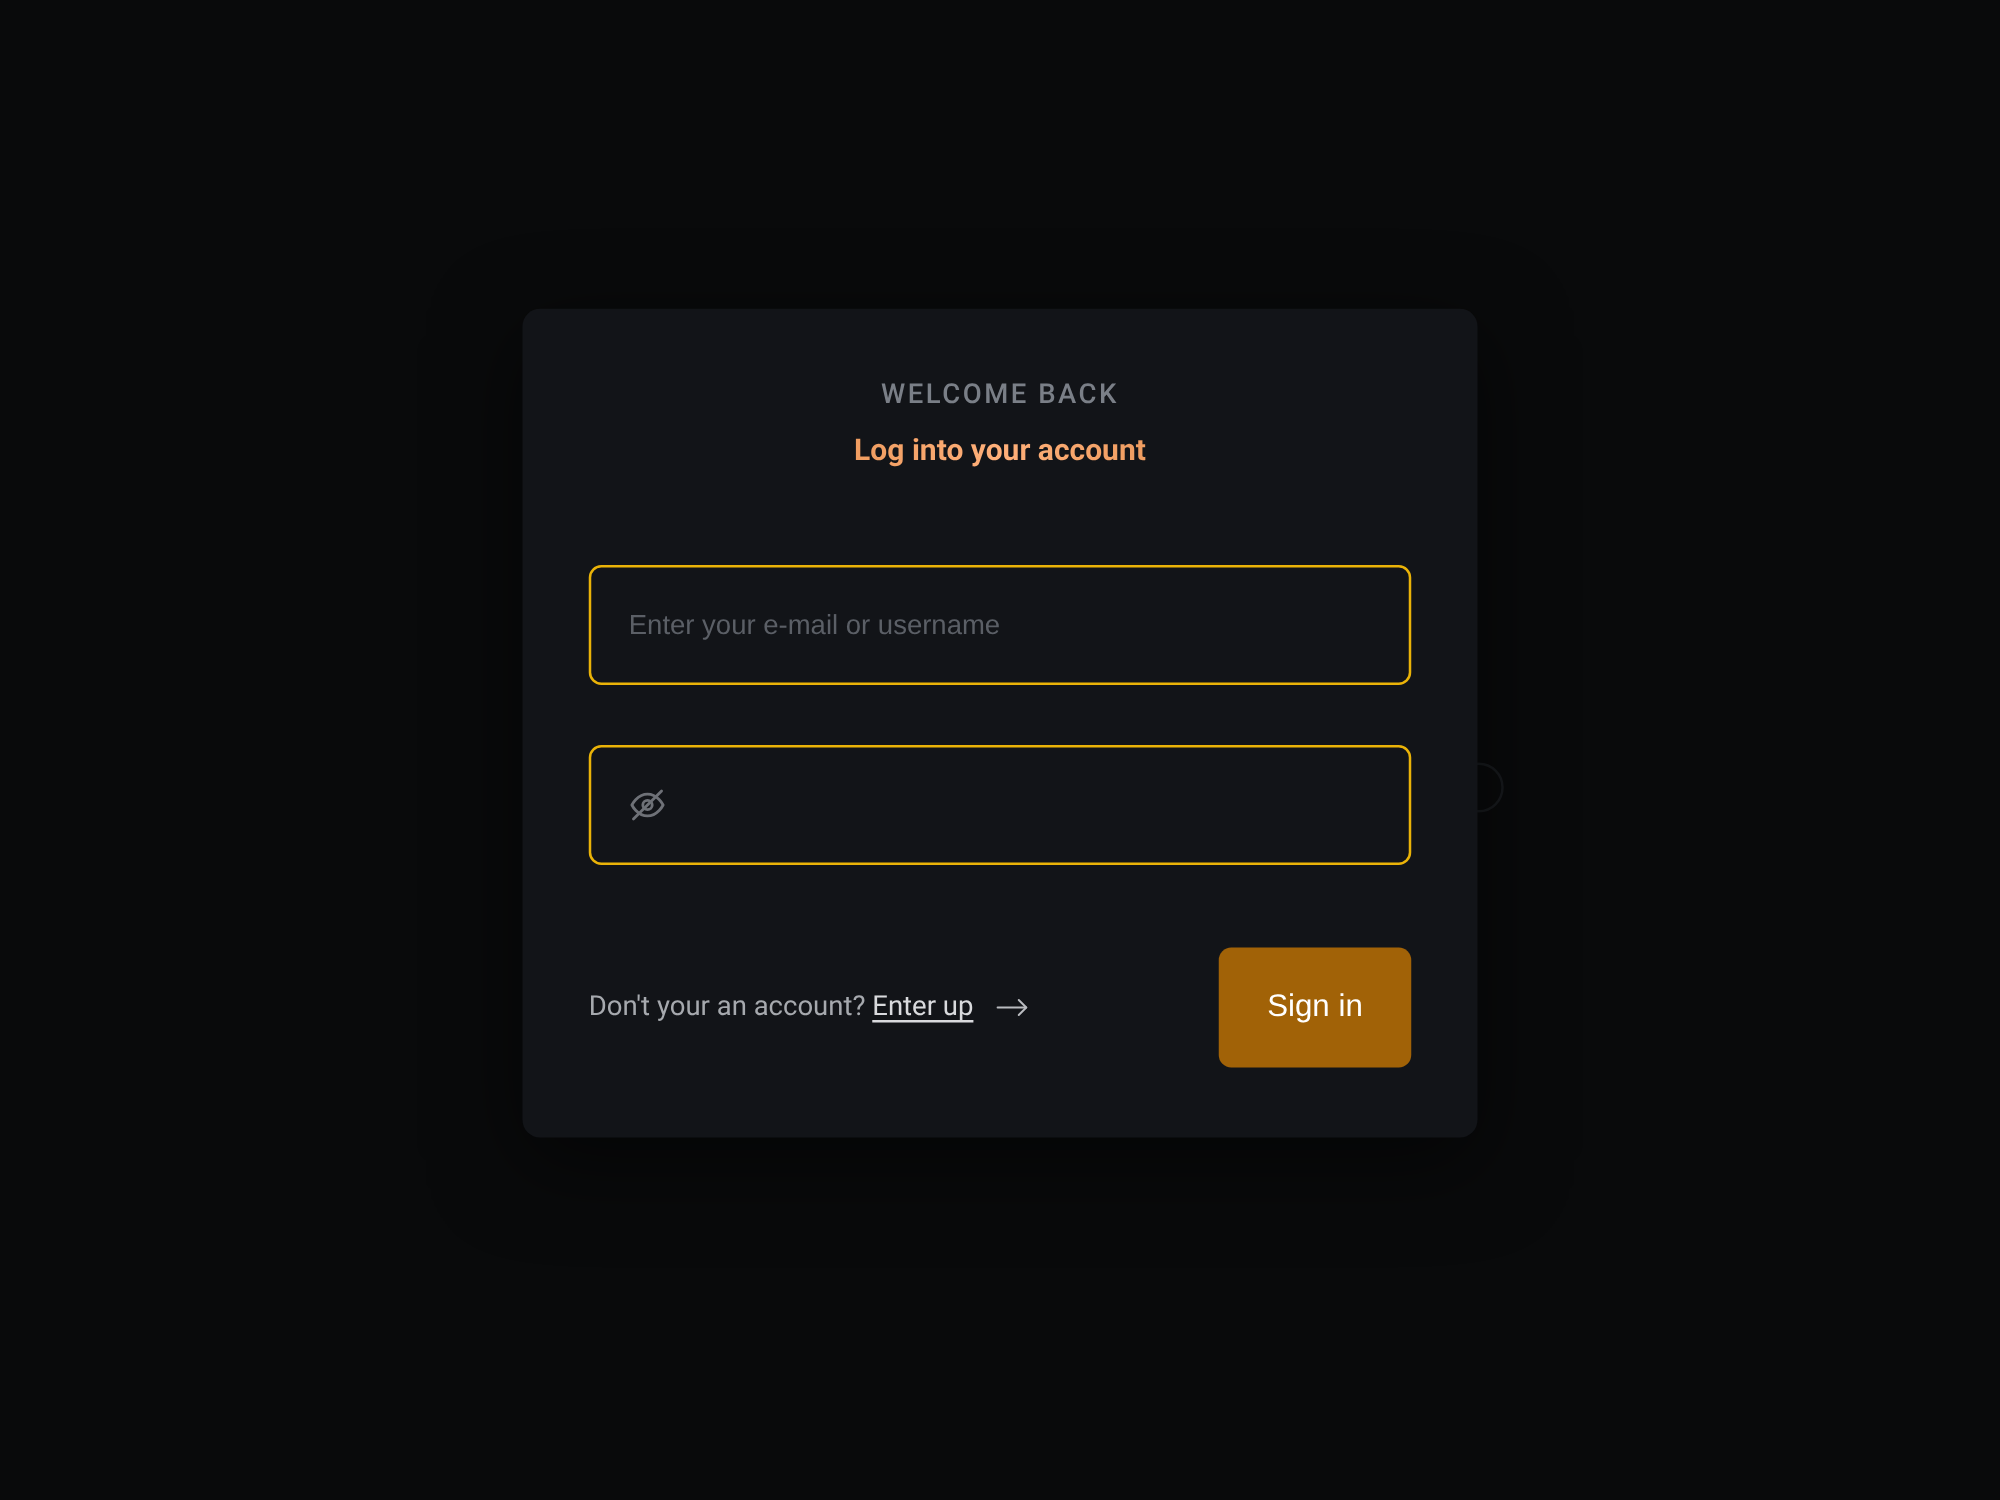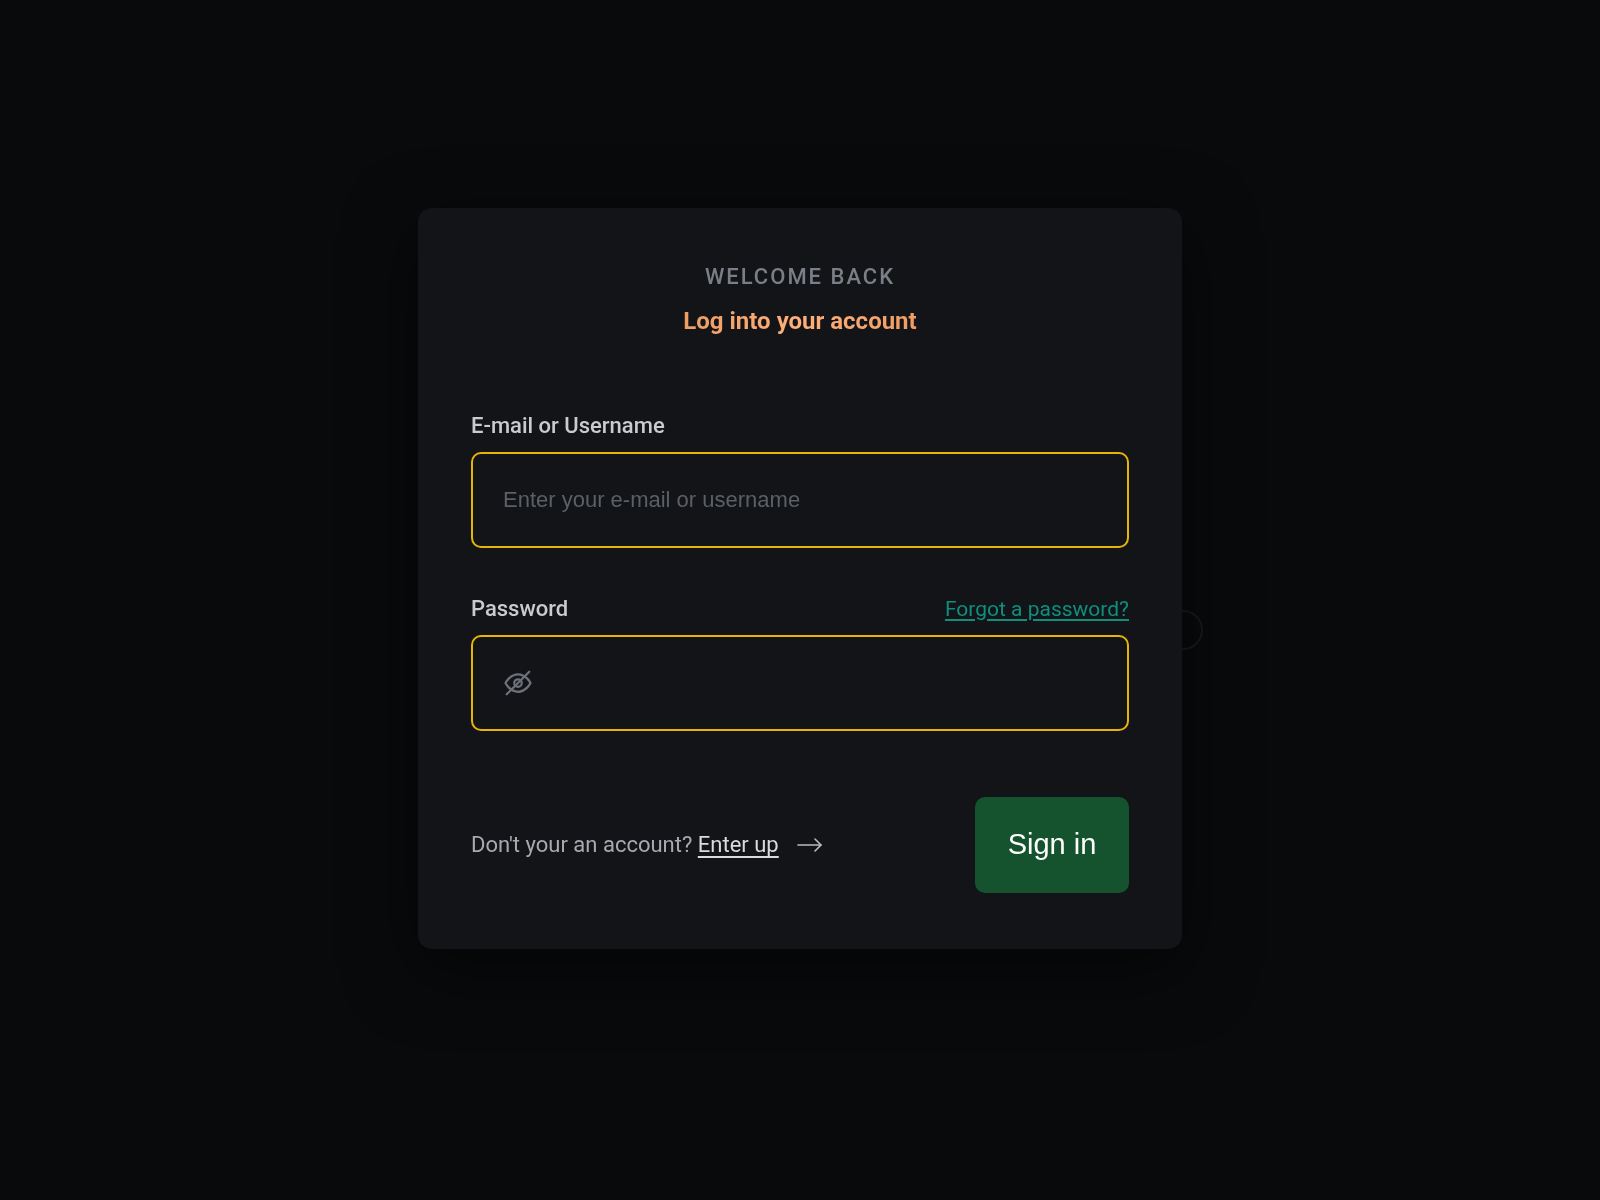--- a/index.html
+++ b/index.html
@@ -124,23 +124,23 @@
       text-underline-offset: 4px;
       cursor: pointer;
     }
     .arrow-icon {
       color: #b9bbbf;
       display: inline-flex;
       align-items: center;
     }
     .arrow-icon svg { width: 26px; height: 18px; }
     .signin-btn {
-      background: #14532d;
+      background: #a16207;
       color: #ffffff;
-      font-size: 29px;
+      font-size: 25px;
       font-weight: 500;
       width: 154px;
       height: 96px;
       border-radius: 10px;
       display: flex;
       align-items: center;
       justify-content: center;
       cursor: pointer;
       border: none;
     }
@@ -149,33 +149,26 @@
 <body>
 
 <div class="page-wrap">
   <span class="decor-circle"></span>
 
   <div class="login-card">
     <div class="eyebrow">WELCOME BACK</div>
     <h1 class="heading">Log into your account</h1>
 
     <div class="field-block">
-      <div class="label-row">
-        <label class="field-label">E-mail or Username</label>
-      </div>
       <div class="input-wrap">
         <input class="text-input" type="text" placeholder="Enter your e-mail or username" style="">
       </div>
     </div>
 
     <div class="field-block second">
-      <div class="label-row">
-        <label class="field-label">Password</label>
-        <a class="forgot-link">Forgot a password?</a>
-      </div>
       <div class="input-wrap">
         <span class="eye-btn">
           <svg viewBox="0 0 24 24" fill="none" stroke="currentColor" stroke-width="1.8" stroke-linecap="round" stroke-linejoin="round">
             <path d="M2 12s3.5-7 10-7 10 7 10 7-3.5 7-10 7S2 12 2 12z"></path>
             <circle cx="12" cy="12" r="3"></circle>
             <line x1="3" y1="21" x2="21" y2="3"></line>
           </svg>
         </span>
       </div>
     </div>

